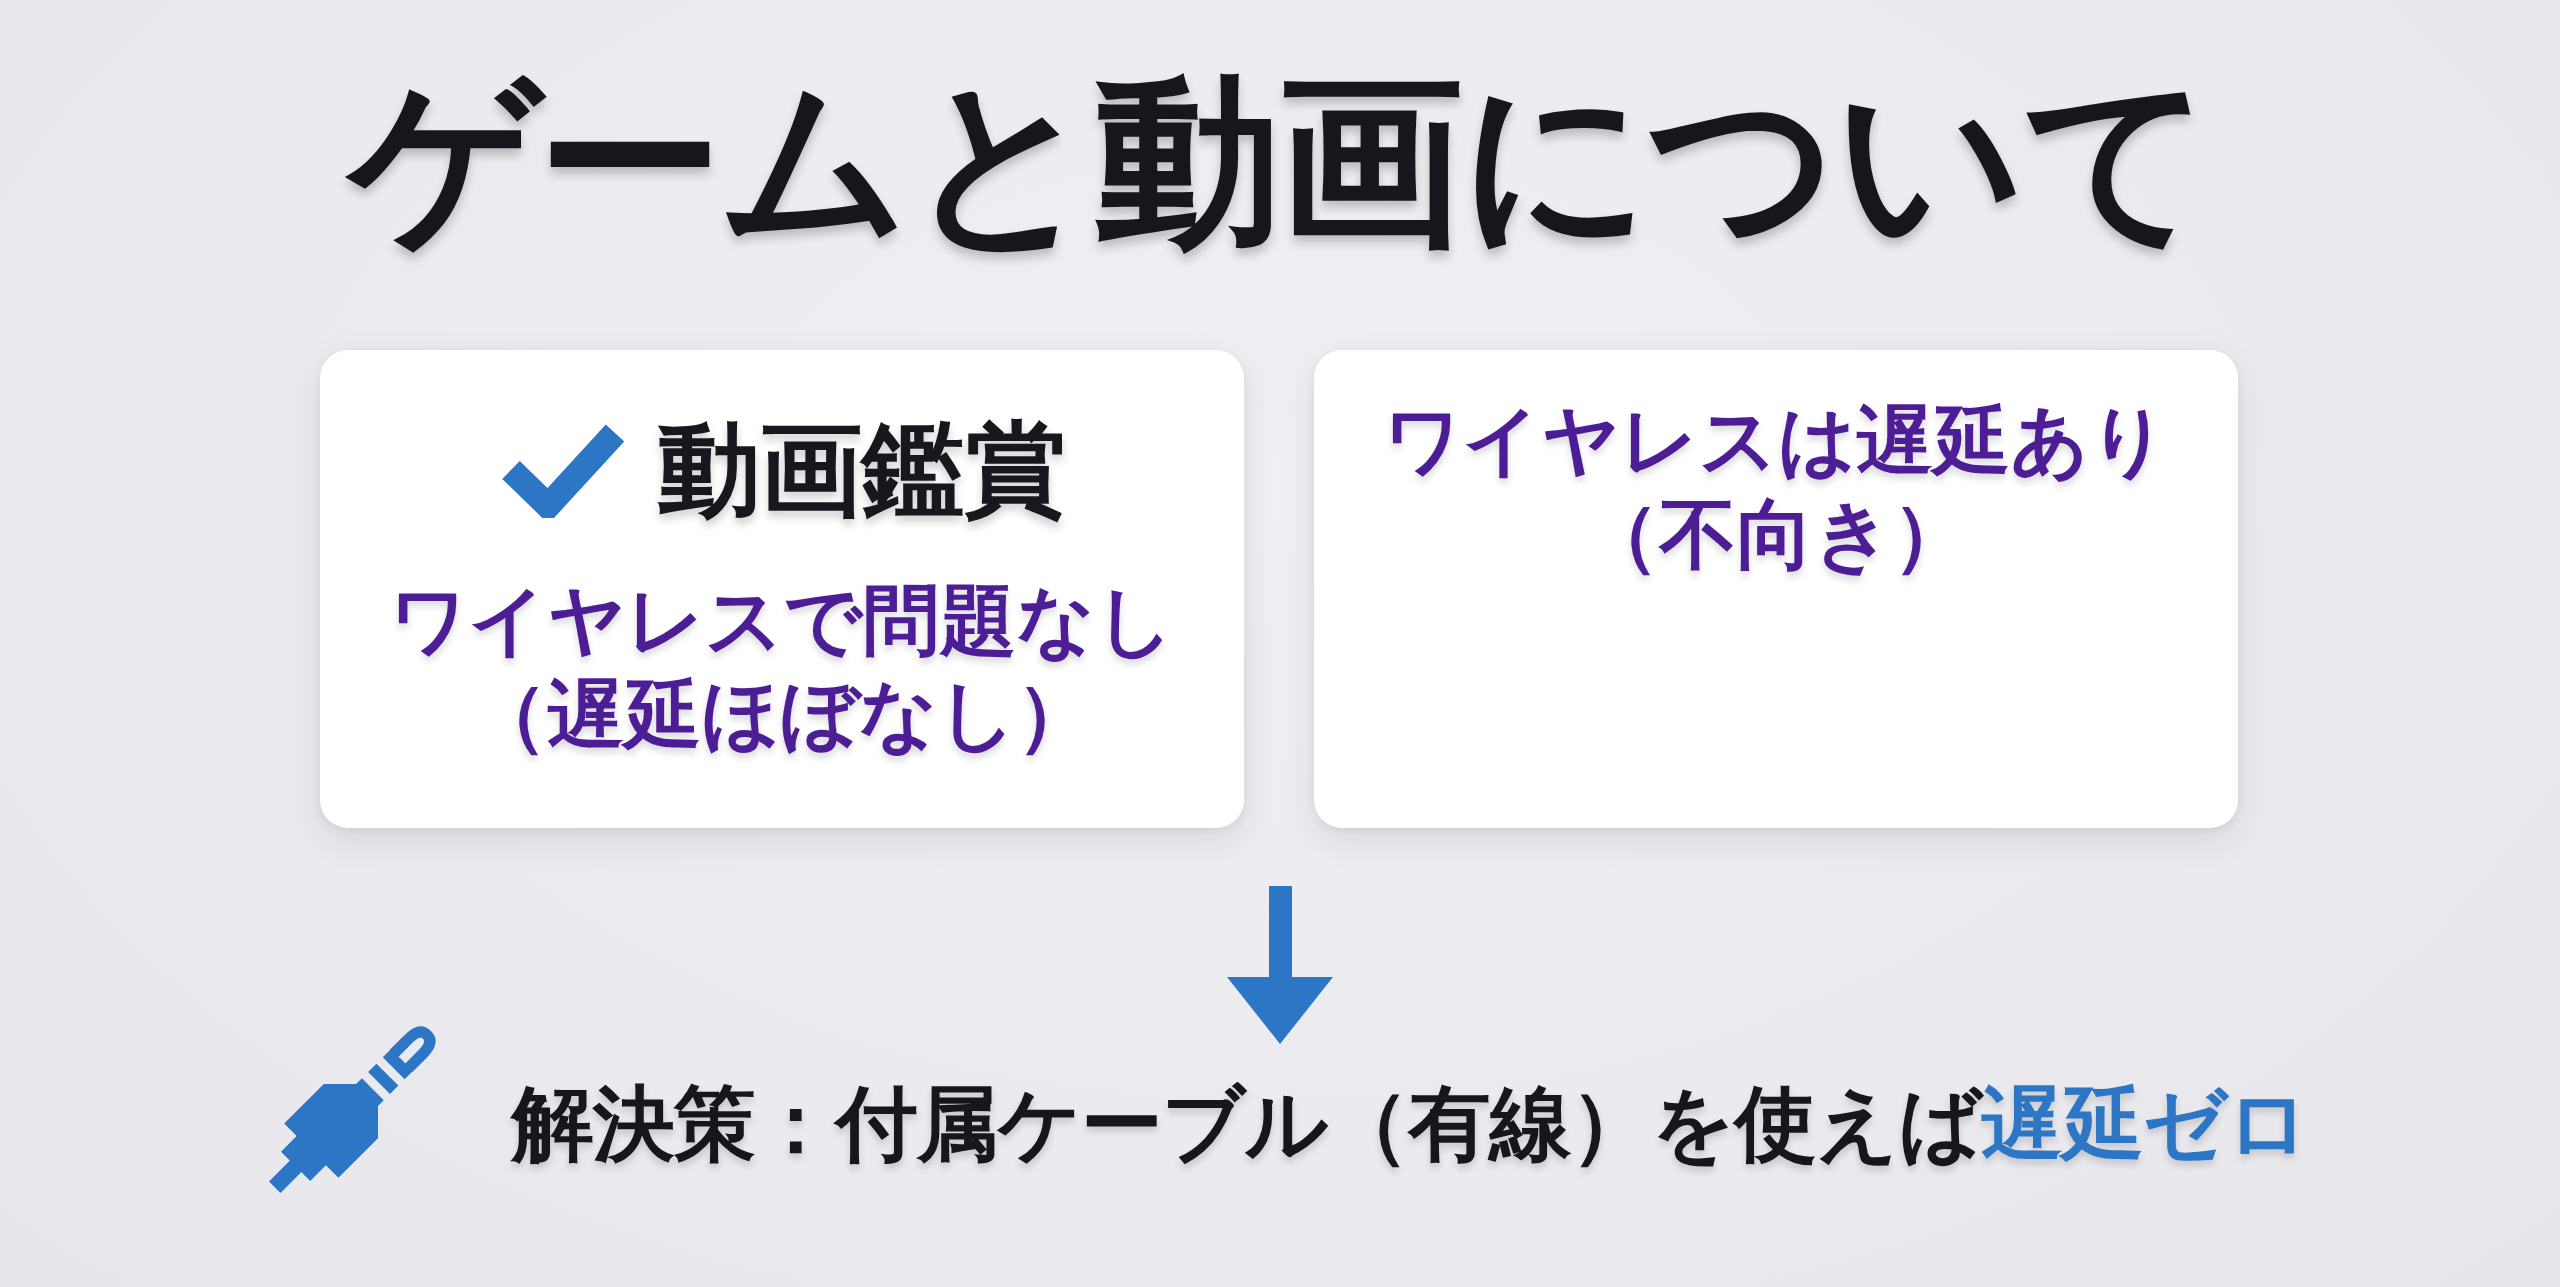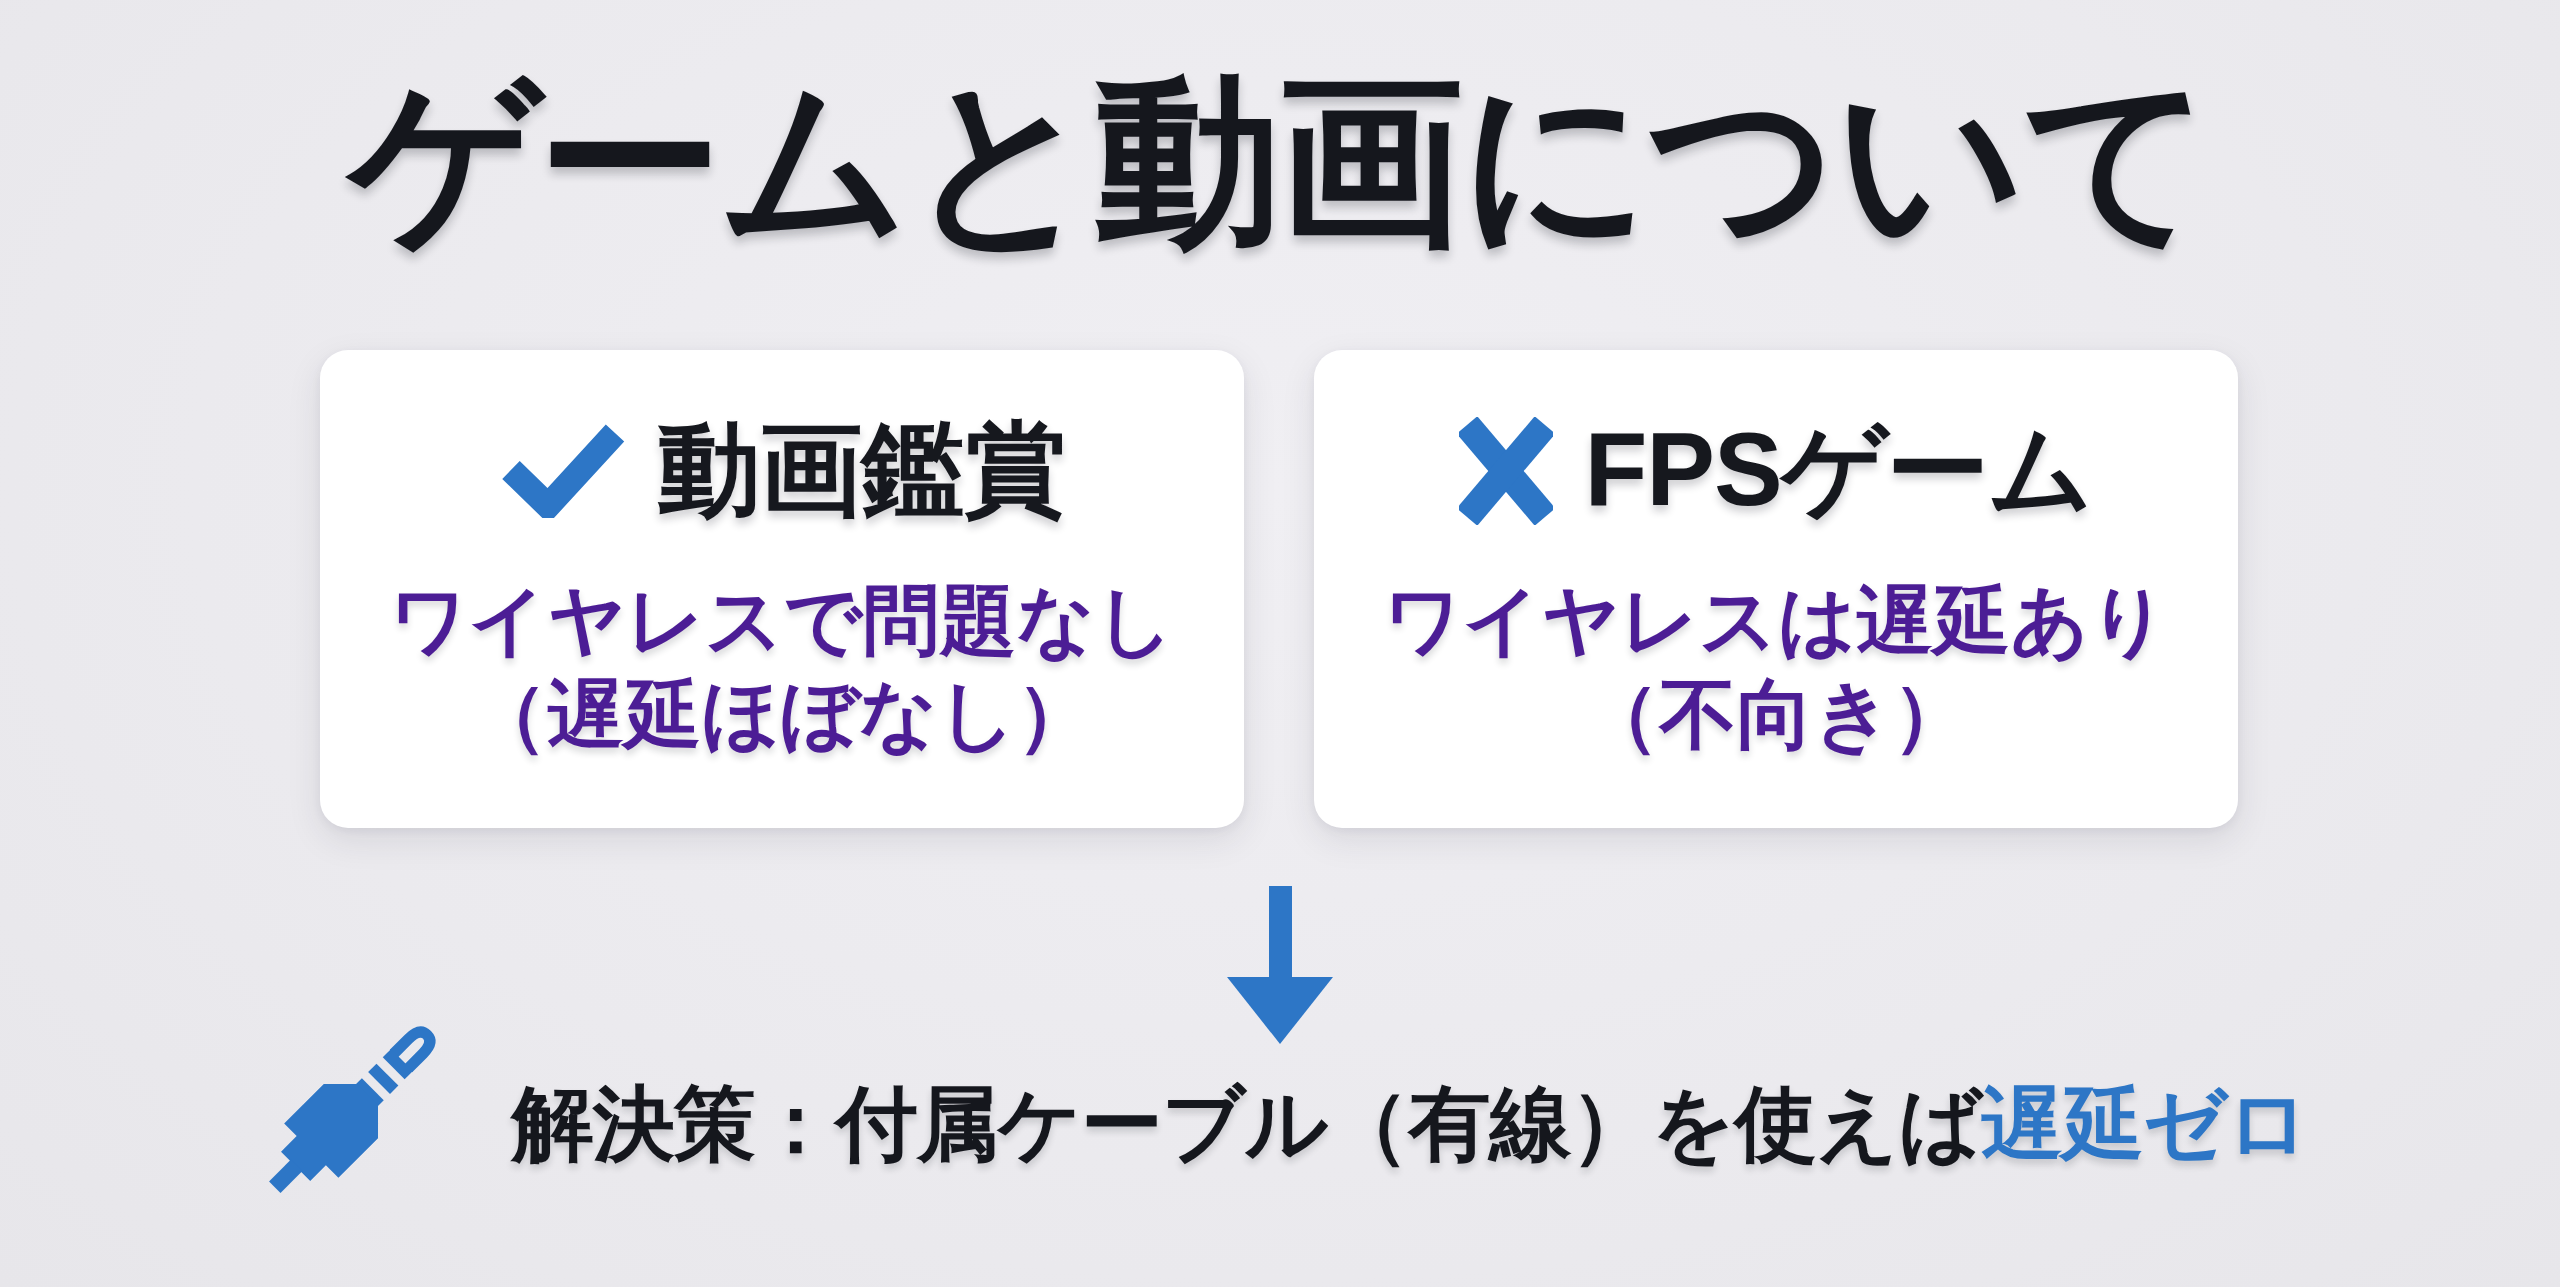--- a/index.html
+++ b/index.html
@@ -142,29 +142,20 @@
         </span>
         <span class="heading-text">動画鑑賞</span>
       </div>
       <div class="card-body">
         <div>ワイヤレスで問題なし</div>
         <div>（遅延ほぼなし）</div>
       </div>
     </div>
 
     <div class="card">
-      <div class="card-heading">
-        <span class="icon-box">
-          <svg width="94" height="108" viewBox="0 0 94 108">
-            <line x1="8" y1="8" x2="86" y2="100" stroke="#2d76c6" stroke-width="27" stroke-linecap="butt"></line>
-            <line x1="86" y1="8" x2="8" y2="100" stroke="#2d76c6" stroke-width="27" stroke-linecap="butt"></line>
-          </svg>
-        </span>
-        <span class="heading-text">FPSゲーム</span>
-      </div>
       <div class="card-body">
         <div>ワイヤレスは遅延あり</div>
         <div>（不向き）</div>
       </div>
     </div>
 
   </div>
 
   <div class="down-arrow">
     <svg width="106" height="158" viewBox="0 0 106 158">

